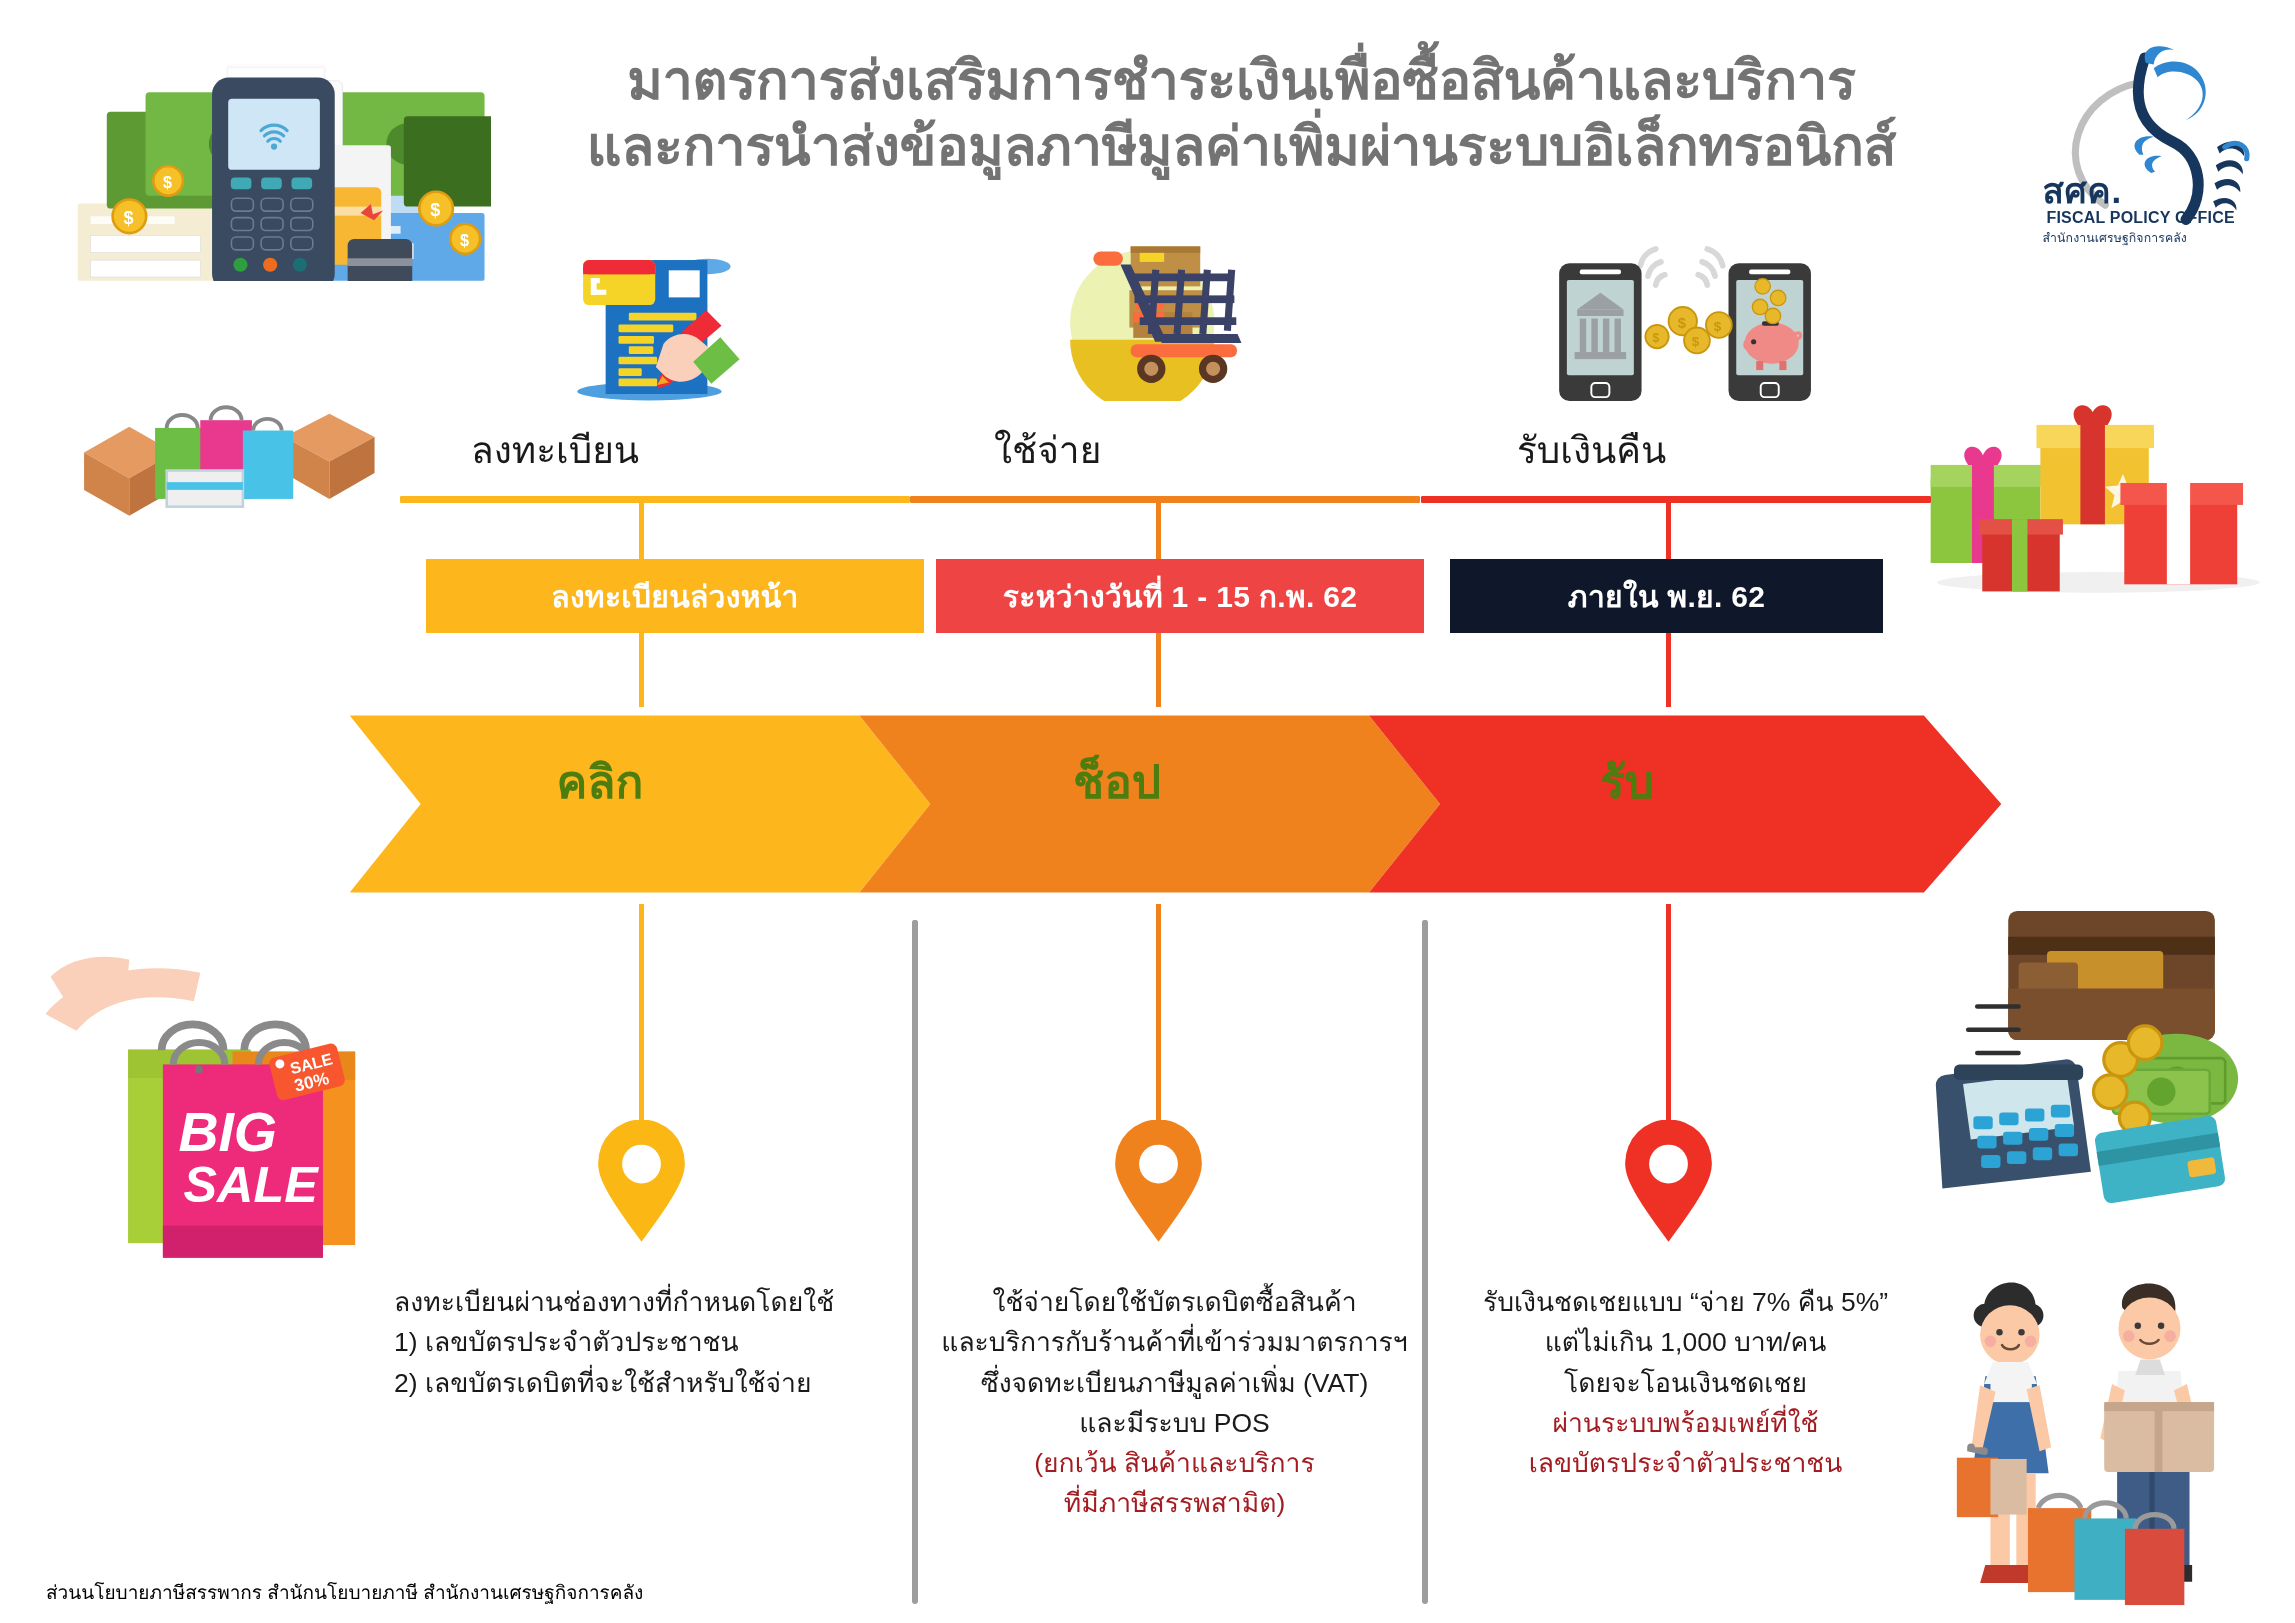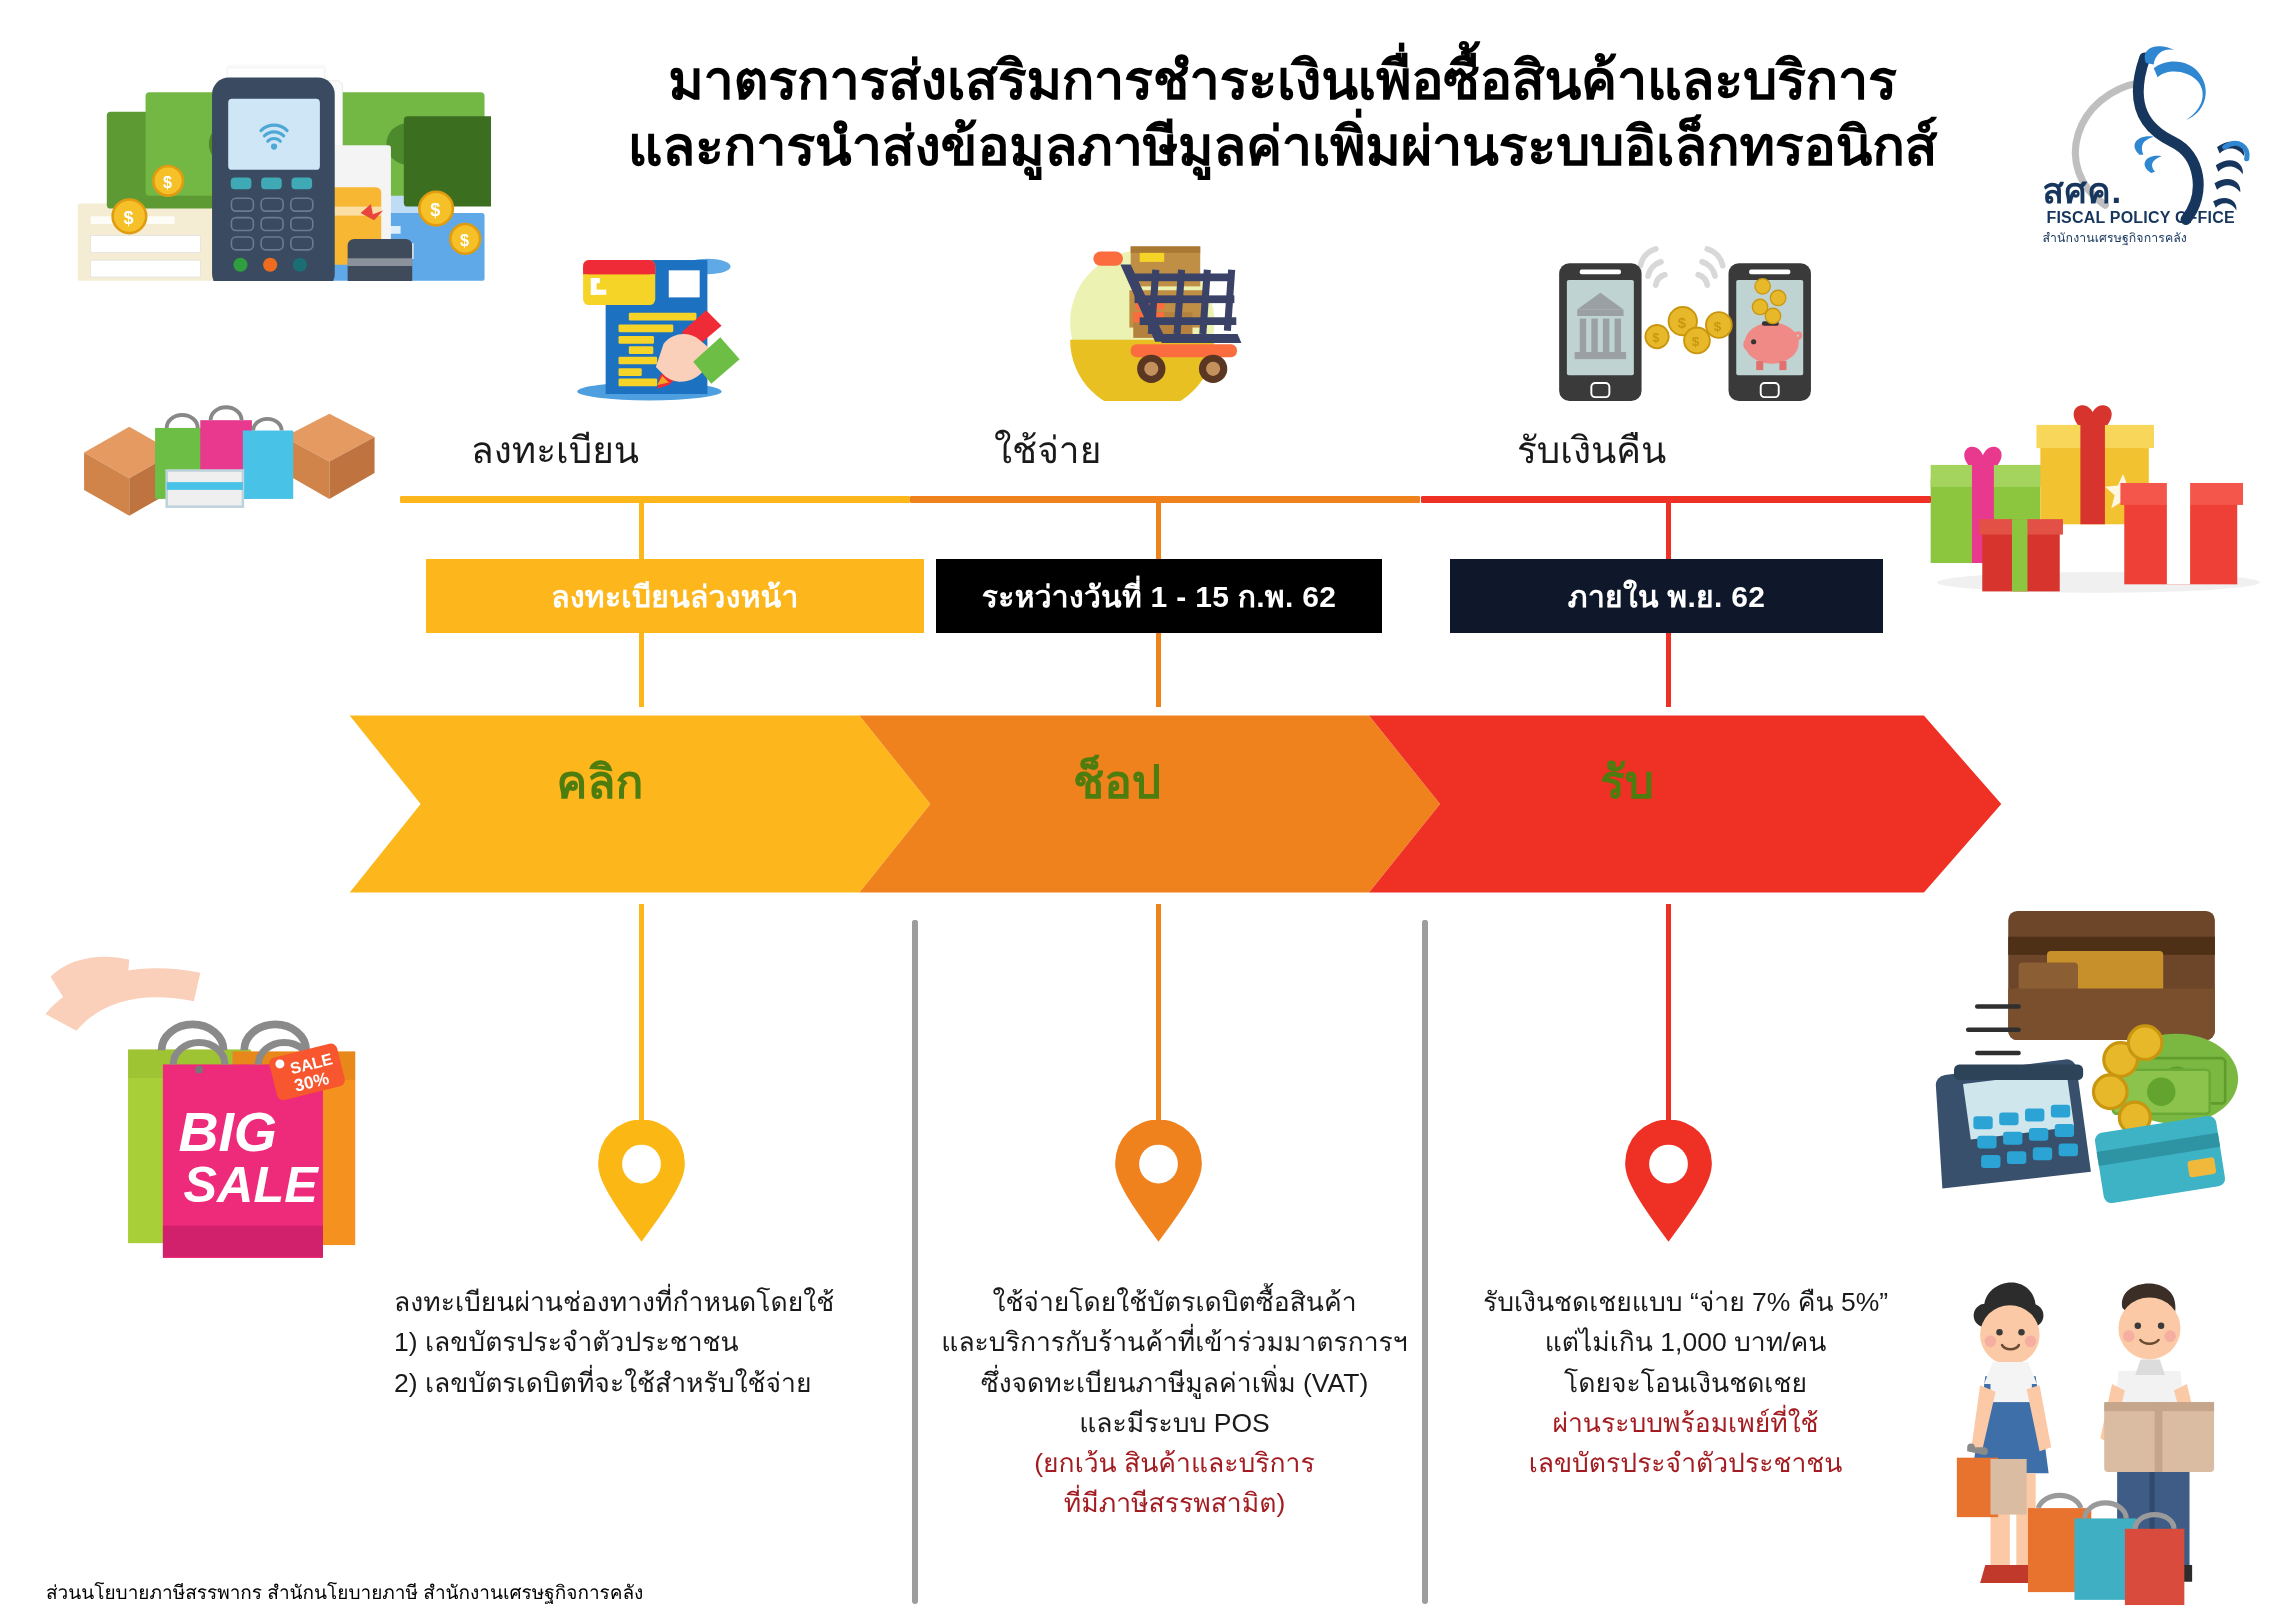--- a/index.html
+++ b/index.html
@@ -7,25 +7,25 @@
   html, body {
     width: 2295px; height: 1623px;
     background: #ffffff;
     font-family: "Liberation Sans", "DejaVu Sans", sans-serif;
     overflow: hidden;
   }
   #stage { position: relative; width: 2295px; height: 1623px; background:#fff; }
 
   
   .header-title {
-    position: absolute; left: 514px; top: 48px; width: 1537px;
+    position: absolute; left: 473px; top: 48px; width: 1537px;
     text-align: center;
     font-size: 54px; line-height: 1.22;
     font-weight: 700;
-    color: #000000;
+    color: #737373;
     letter-spacing: -0.3px;
   }
   .header-title .l2 { display:block; }
 
   
   .fpo-logo { position:absolute; left:2031px; top:32px; width:239px; height:194px; }
   .fpo-logo svg { position:absolute; left:0; top:0; }
   .fpo-text-block { position:absolute; left:11.6px; top:141px; width:161px; }
   .fpo-abbr { font-size:35px; font-weight:700; color:#17365D; line-height:1; letter-spacing:0.6px; }
   .fpo-bar { display:flex; align-items:center; gap:3.9px; margin-top:1.3px; }
@@ -396,21 +396,21 @@
   <div class="tl-bar" style="left:910px; top:496px; width:510px; background:#F0821E;"></div>
   <div class="tl-bar" style="left:1421px; top:496px; width:510px; background:#EE3124;"></div>
 
   <div class="connector" style="left:639px; top:496px; height:71px; background:#FDB71C;"></div>
   <div class="connector" style="left:1156px; top:496px; height:71px; background:#F0821E;"></div>
   <div class="connector" style="left:1666px; top:496px; height:71px; background:#EE3124;"></div>
 
   <div class="chip" style="left:426px; top:559px; width:498px; background:#FDB71C;">
     <span>ลงทะเบียนล่วงหน้า</span>
   </div>
-  <div class="chip" style="left:936px; top:559px; width:446px; background:#000000;">
+  <div class="chip" style="left:936px; top:559px; width:488px; background:#ef4444;">
     <span>ระหว่างวันที่ 1 - 15 ก.พ. 62</span>
   </div>
   <div class="chip" style="left:1450px; top:559px; width:433px; background:#0f172a;">
     <span>ภายใน พ.ย. 62</span>
   </div>
 
   <div class="connector" style="left:639px; top:633px; height:74px; background:#FDB71C;"></div>
   <div class="connector" style="left:1156px; top:633px; height:74px; background:#F0821E;"></div>
   <div class="connector" style="left:1666px; top:633px; height:74px; background:#EE3124;"></div>
 

